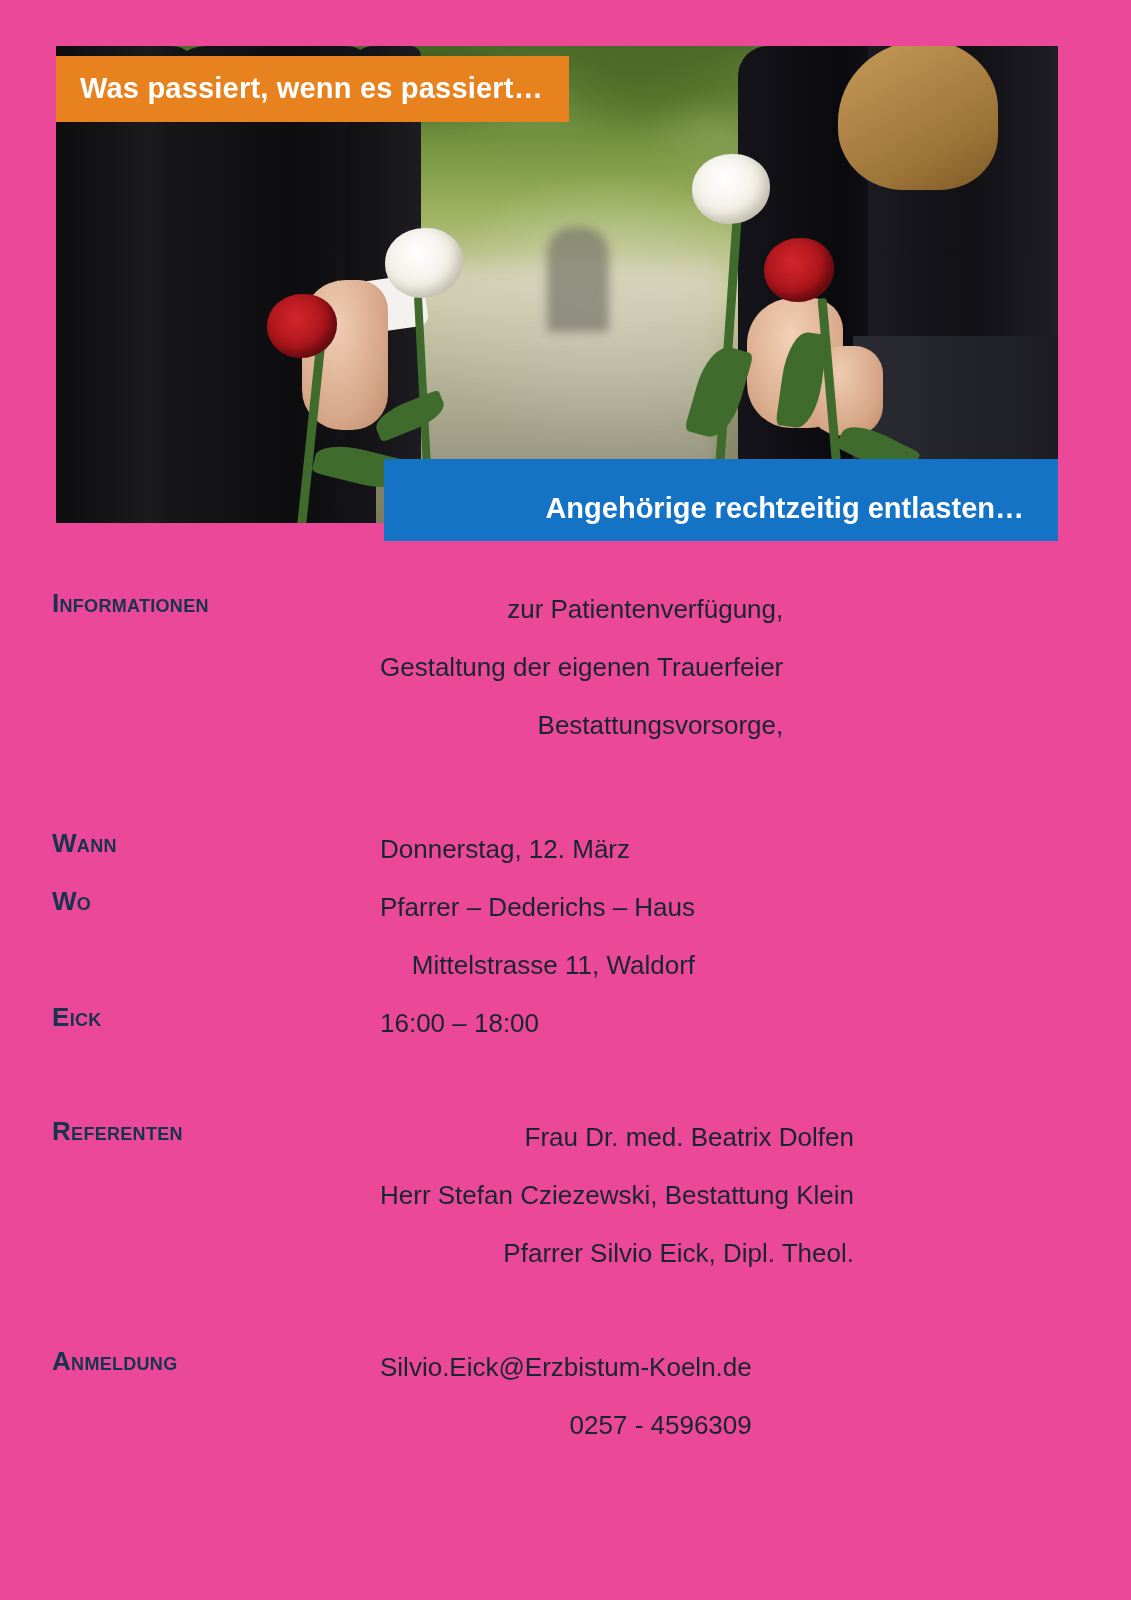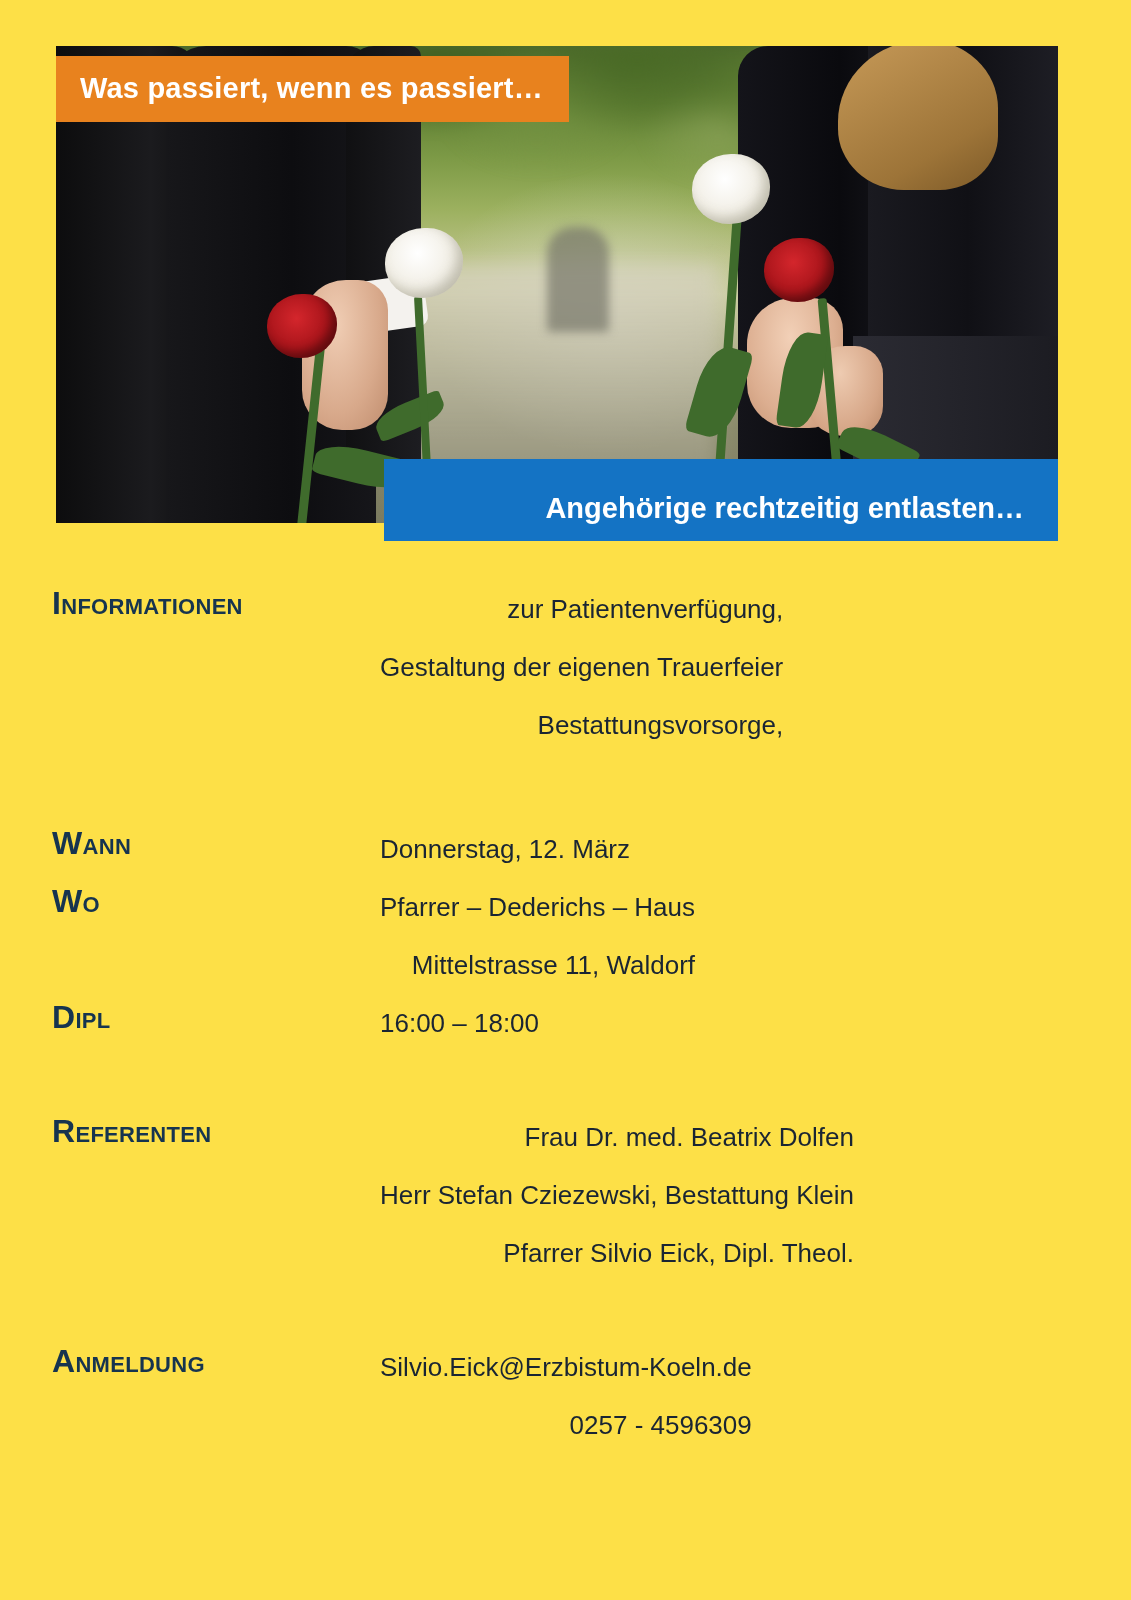--- a/index.html
+++ b/index.html
@@ -13,21 +13,21 @@
     font-family: "Liberation Sans", sans-serif;
     color: #1a2b3c;
     overflow: hidden;
     position: relative;
   }
 
   .page {
     position: relative;
     width: 1131px;
     height: 1600px;
-    background: #fde047;
+    background: #ec4899;
   }
 
   
   .hero {
     position: absolute;
     left: 56px;
     top: 46px;
     width: 1002px;
     height: 477px;
     overflow: hidden;
@@ -237,21 +237,21 @@
     font-weight: bold;
     color: #16344f;
     letter-spacing: 0.3px;
     line-height: 46px;
     text-transform: lowercase;
   }
   
   .label {
     font-variant: small-caps;
     text-transform: none;
-    font-size: 32px;
+    font-size: 26px;
   }
   .value-lines div {
     line-height: 58px;
     font-size: 26px;
     color: #1a2533;
     white-space: nowrap;
     text-align: right;
   }
   .gap-lg { height: 66px; }
   .gap-md { height: 56px; }
@@ -323,21 +323,21 @@
 
     <div class="row">
       <div class="label">Wo</div>
       <div class="value-lines">
         <div>Pfarrer – Dederichs – Haus</div>
         <div>Mittelstrasse 11, Waldorf</div>
       </div>
     </div>
 
     <div class="row">
-      <div class="label">Dipl</div>
+      <div class="label">Eick</div>
       <div class="value-lines">
         <div>16:00 – 18:00</div>
       </div>
     </div>
 
     <div class="gap-md"></div>
 
     <div class="row">
       <div class="label">Referenten</div>
       <div class="value-lines">

